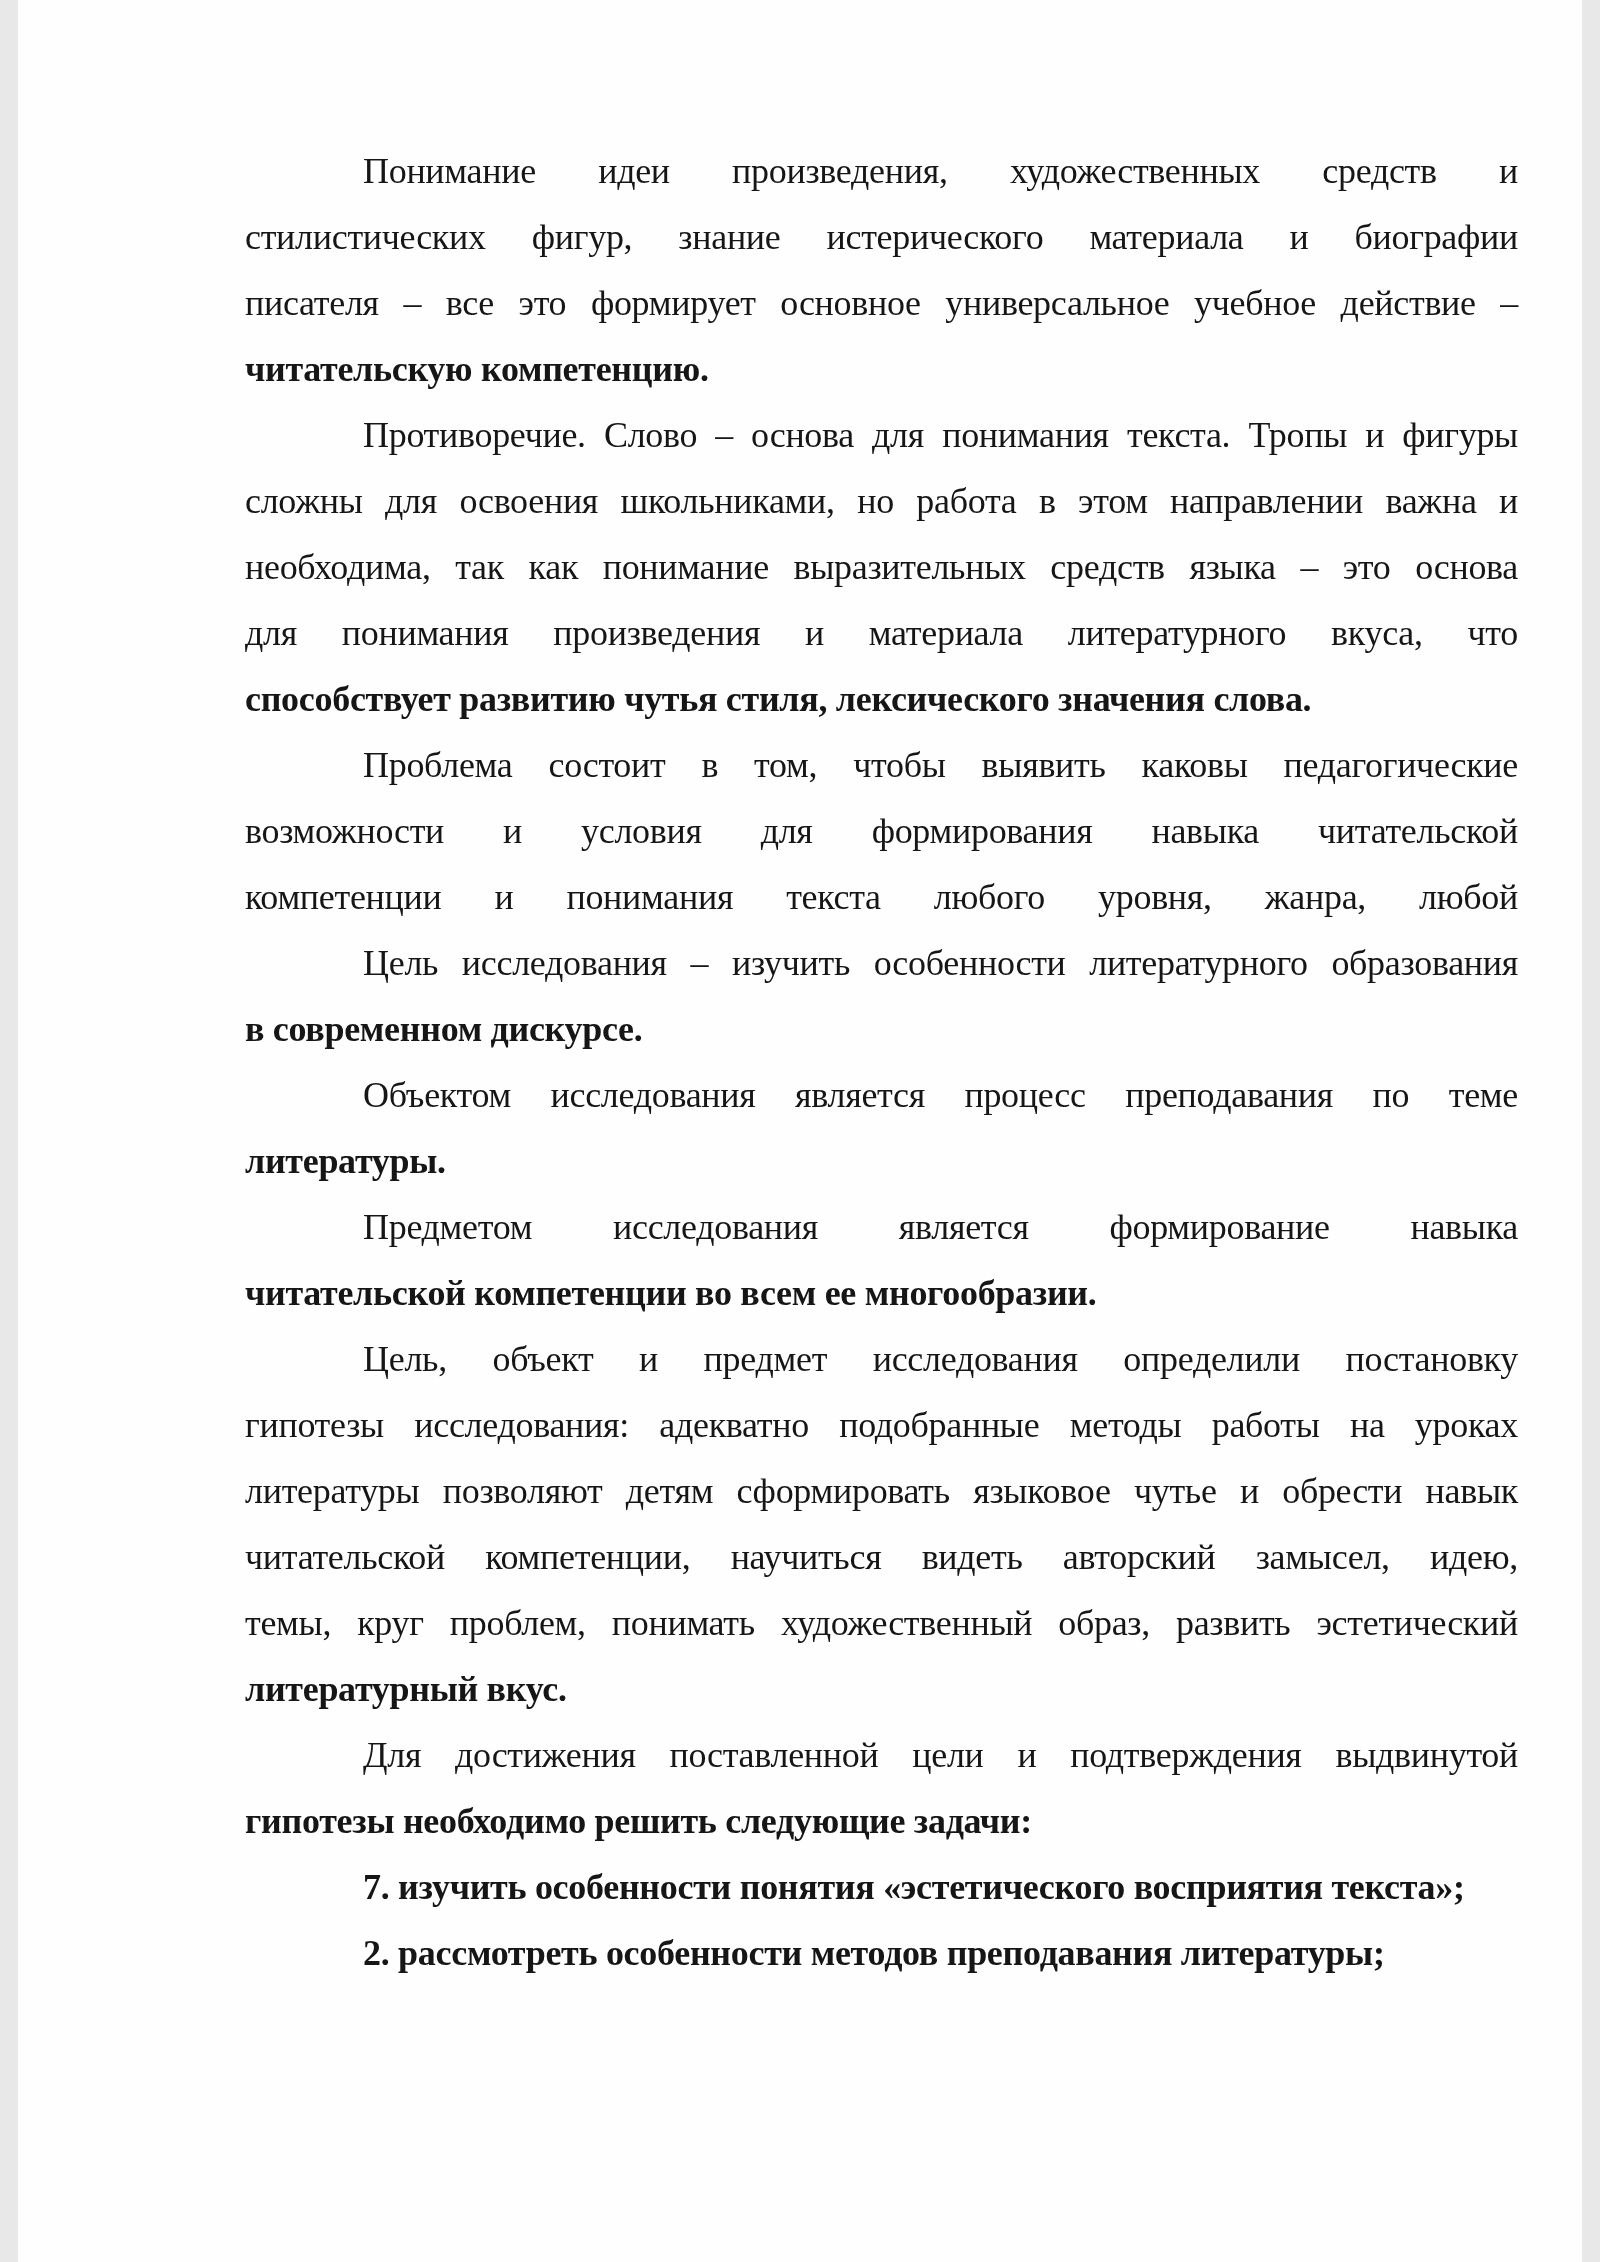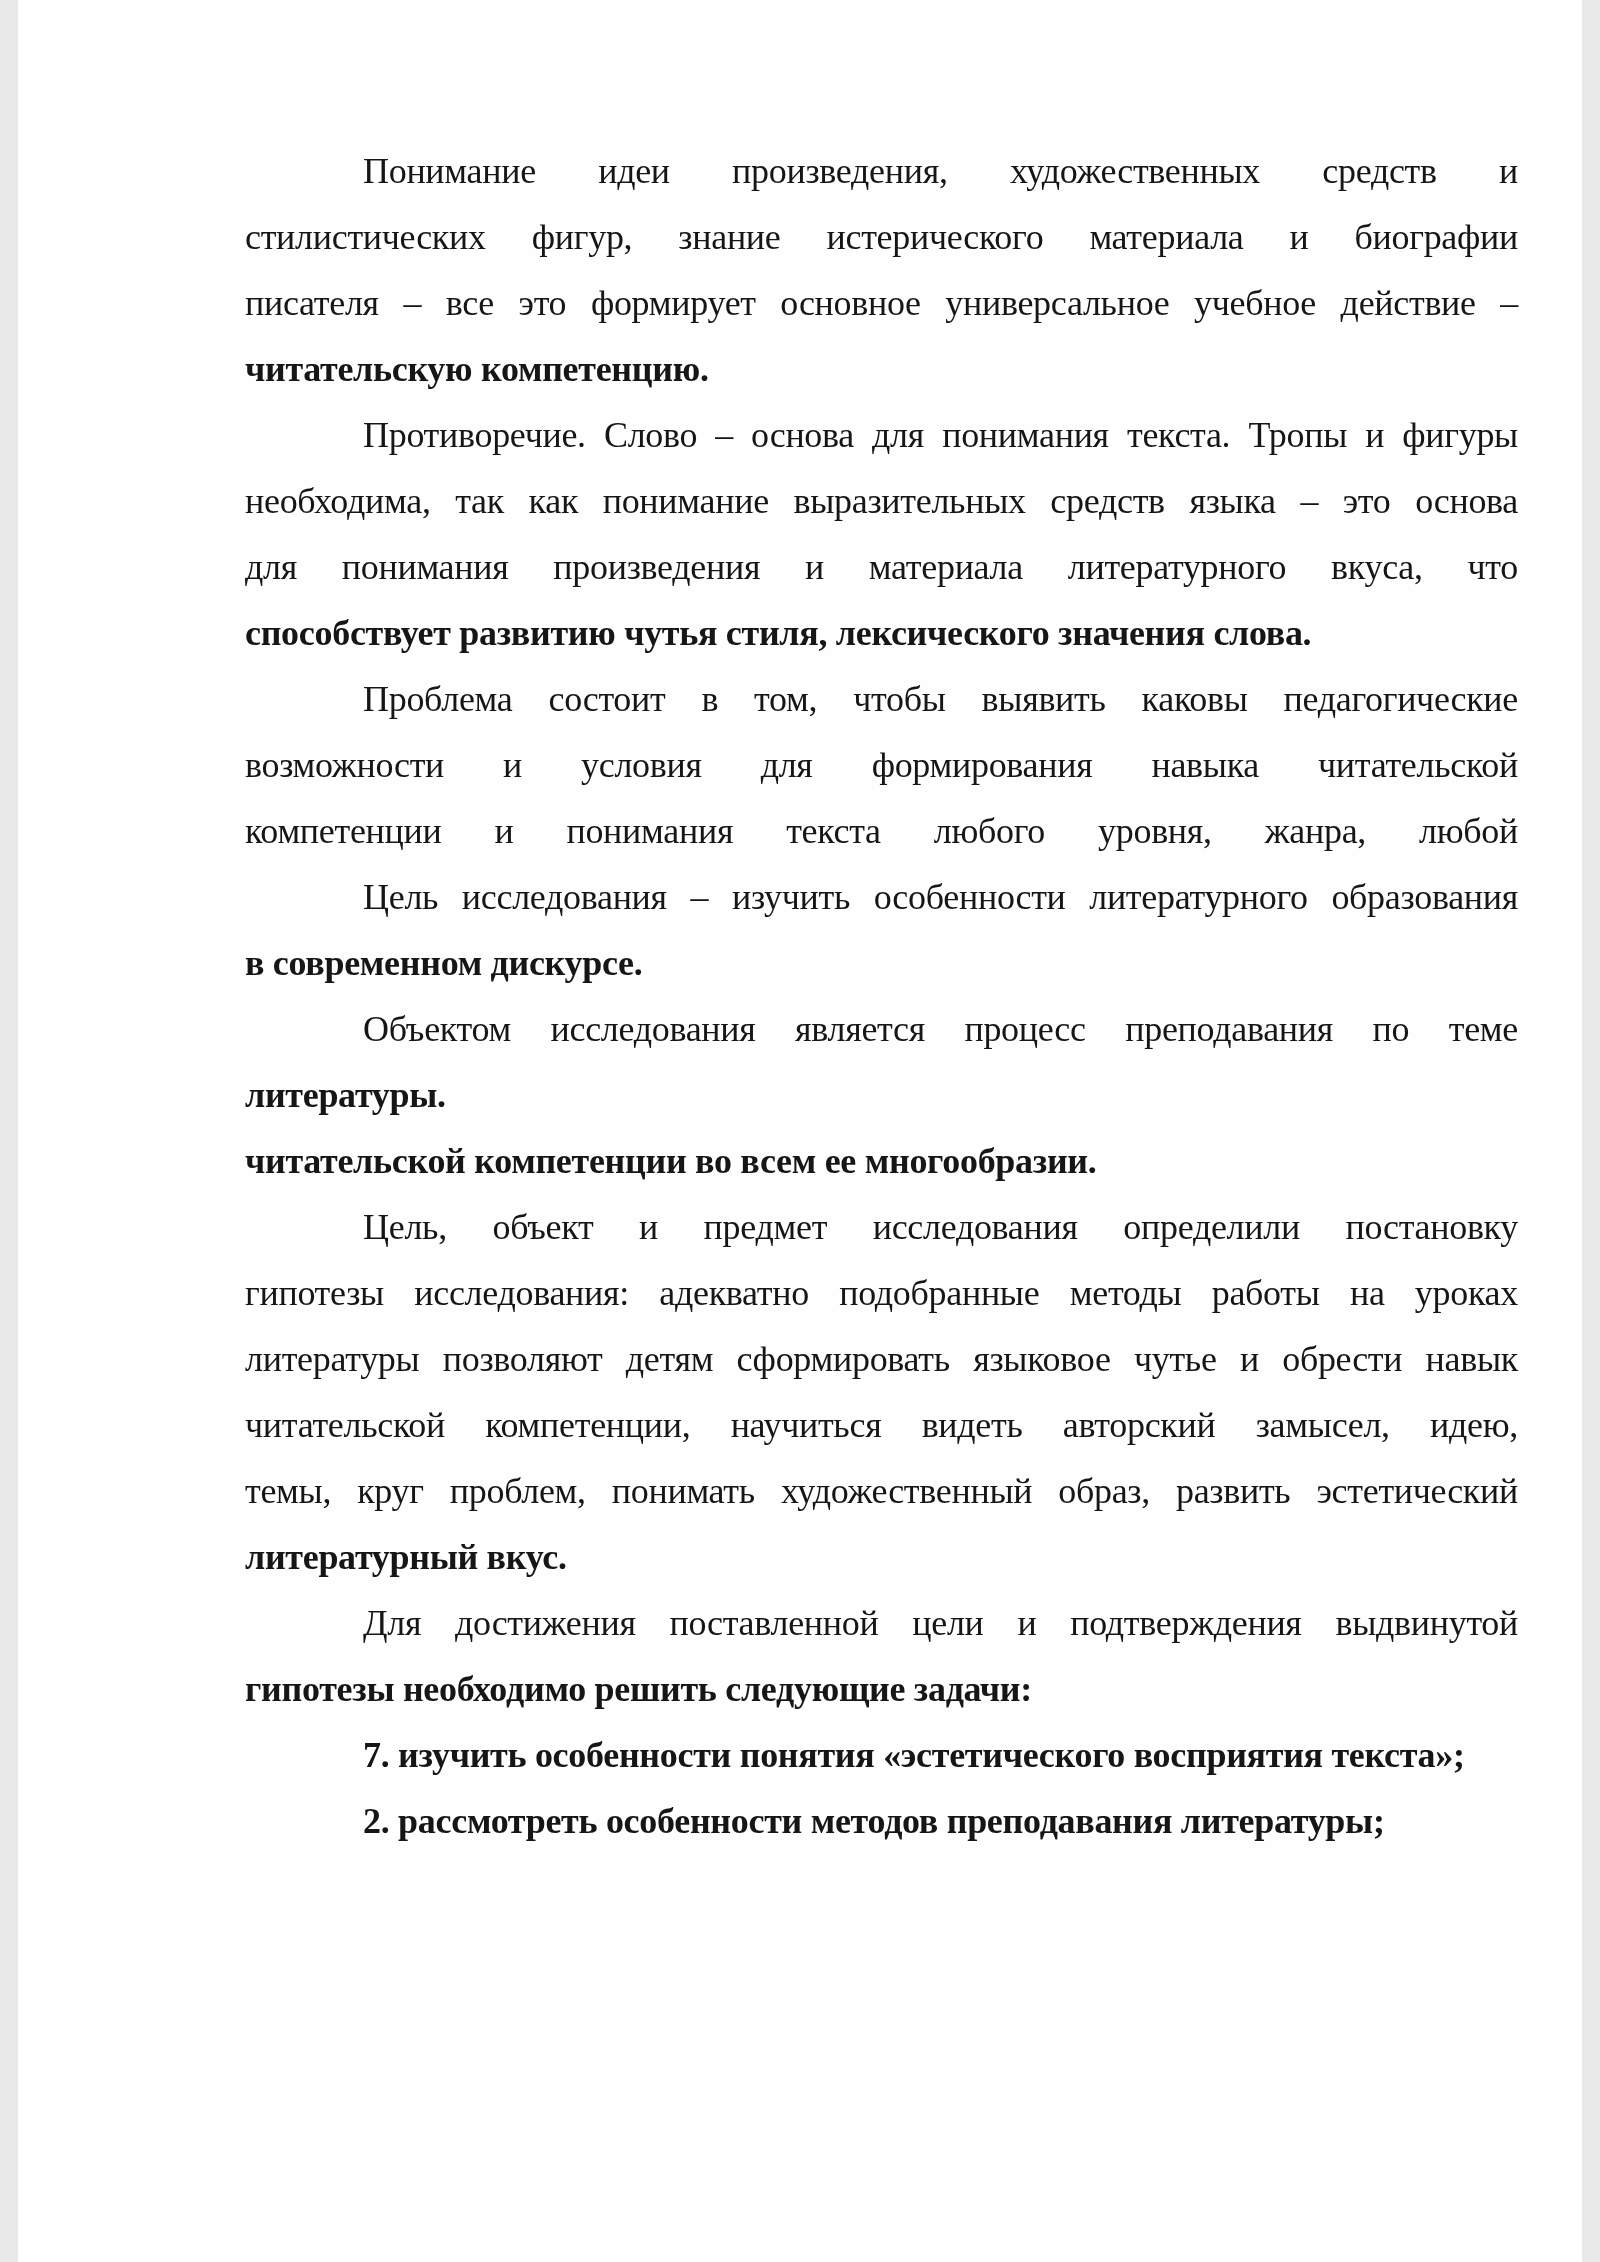--- a/index.html
+++ b/index.html
@@ -44,30 +44,32 @@
 </head>
 <body>
 
 <div class="page" style="background: rgb(254, 254, 254);">
   <div class="text-column" id="text-column" style="background: transparent;">
       <div class="line first" style="color: rgb(22, 22, 22);">Понимание идеи произведения, художественных средств и</div>
       <div class="line" style="color: rgb(22, 22, 22);">стилистических фигур, знание истерического материала и биографии</div>
       <div class="line" style="color: rgb(22, 22, 22);">писателя – все это формирует основное универсальное учебное действие –</div>
       <div class="line last" style="color: rgb(22, 22, 22);">читательскую компетенцию.</div>
       <div class="line first" style="color: rgb(22, 22, 22);">Противоречие. Слово – основа для понимания текста. Тропы и фигуры</div>
+      <div class="line" style="color: rgb(22, 22, 22);">сложны для освоения школьниками, но работа в этом направлении важна и</div>
       <div class="line" style="color: rgb(22, 22, 22);">необходима, так как понимание выразительных средств языка – это основа</div>
       <div class="line" style="color: rgb(22, 22, 22);">для понимания произведения и материала литературного вкуса, что</div>
       <div class="line last" style="color: rgb(22, 22, 22);">способствует развитию чутья стиля, лексического значения слова.</div>
       <div class="line first" style="color: rgb(22, 22, 22);">Проблема состоит в том, чтобы выявить каковы педагогические</div>
       <div class="line" style="color: rgb(22, 22, 22);">возможности и условия для формирования навыка читательской</div>
       <div class="line" style="color: rgb(22, 22, 22);">компетенции и понимания текста любого уровня, жанра, любой</div>
       <div class="line first" style="color: rgb(22, 22, 22);">Цель исследования – изучить особенности литературного образования</div>
       <div class="line last" style="color: rgb(22, 22, 22);">в современном дискурсе.</div>
       <div class="line first" style="color: rgb(22, 22, 22);">Объектом исследования является процесс преподавания по теме</div>
       <div class="line last" style="color: rgb(22, 22, 22);">литературы.</div>
+      <div class="line first" style="color: rgb(22, 22, 22);">Предметом исследования является формирование навыка</div>
       <div class="line last" style="color: rgb(22, 22, 22);">читательской компетенции во всем ее многообразии.</div>
       <div class="line first" style="color: rgb(22, 22, 22);">Цель, объект и предмет исследования определили постановку</div>
       <div class="line" style="color: rgb(22, 22, 22);">гипотезы исследования: адекватно подобранные методы работы на уроках</div>
       <div class="line" style="color: rgb(22, 22, 22);">литературы позволяют детям сформировать языковое чутье и обрести навык</div>
       <div class="line" style="color: rgb(22, 22, 22);">читательской компетенции, научиться видеть авторский замысел, идею,</div>
       <div class="line" style="color: rgb(22, 22, 22);">темы, круг проблем, понимать художественный образ, развить эстетический</div>
       <div class="line last" style="color: rgb(22, 22, 22);">литературный вкус.</div>
       <div class="line first" style="color: rgb(22, 22, 22);">Для достижения поставленной цели и подтверждения выдвинутой</div>
       <div class="line last" style="color: rgb(22, 22, 22);">гипотезы необходимо решить следующие задачи:</div>
       <div class="line first last" style="color: rgb(22, 22, 22);">7. изучить особенности понятия «эстетического восприятия текста»;</div>

